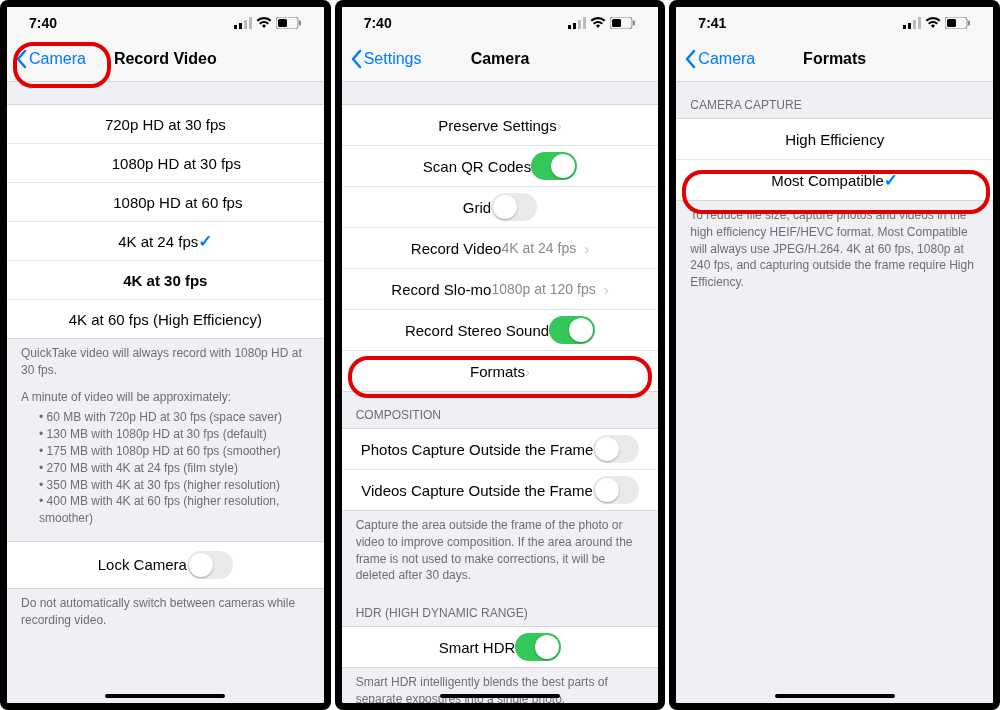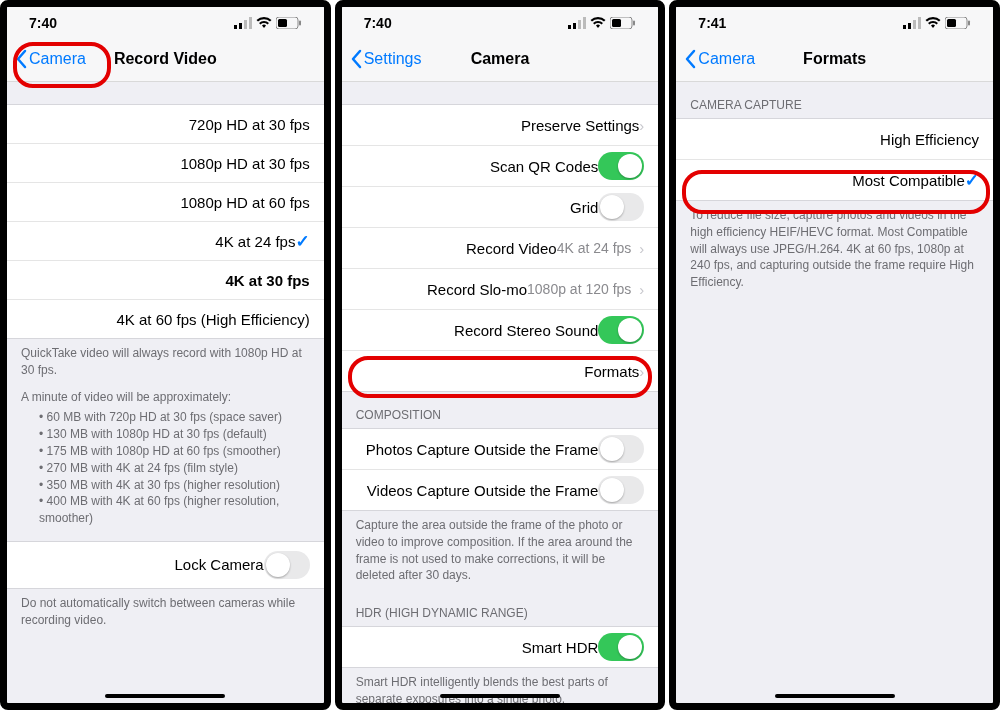--- a/index.html
+++ b/index.html
@@ -70,21 +70,21 @@
     font-size: 12px;
     color: #6d6d72;
     padding: 6px 14px 6px;
     line-height: 1.4;
   }
   .row {
     background: #fff;
     min-height: 40px;
     display: flex;
     align-items: center;
-    justify-content: flex-end;
+    justify-content: center;
     padding: 0 14px;
     font-size: 15px;
     color: #000;
     position: relative;
   }
   .row + .row { border-top: 1px solid rgba(0,0,0,0.1); }
   .group { border-top: 1px solid rgba(0,0,0,0.1); border-bottom: 1px solid rgba(0,0,0,0.1); }
   .row .value { color: #8a8a8e; font-size: 14px; }
   .row .side { display:flex; align-items:center; gap:8px; }
   .check { color:#007aff; font-size:17px; font-weight:600; }

